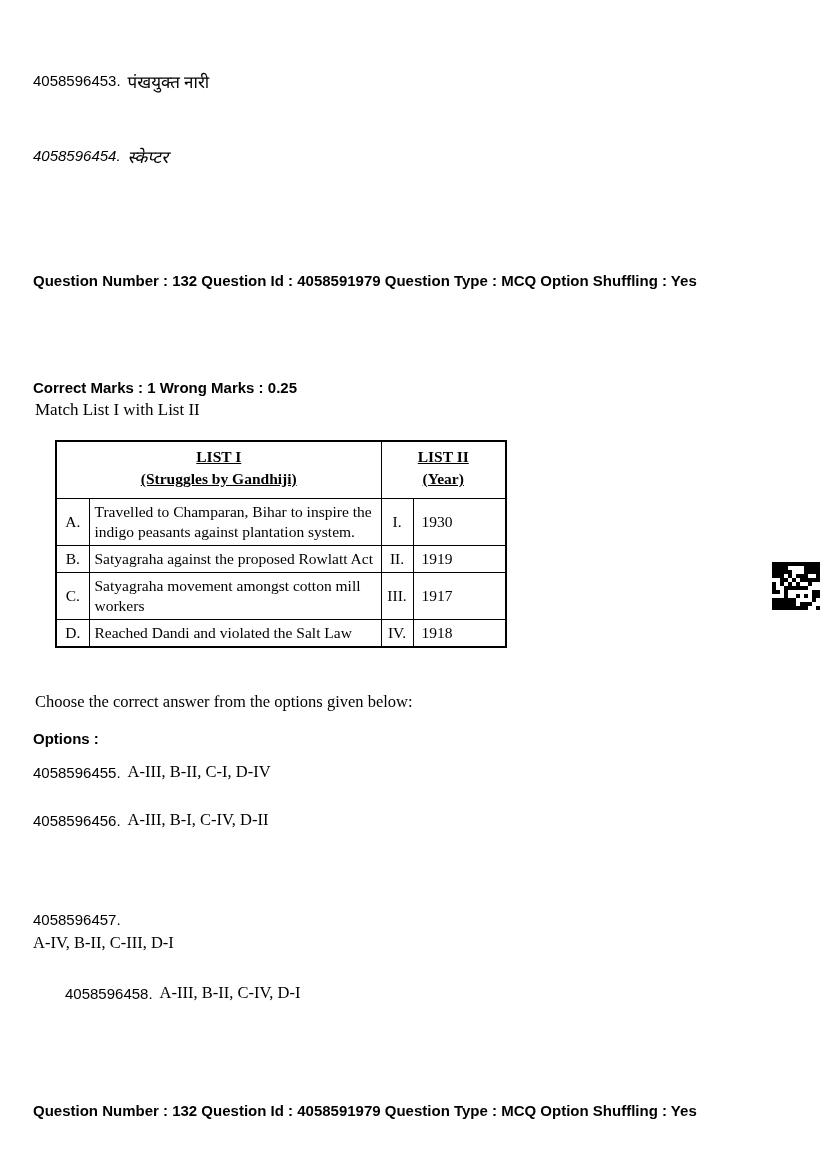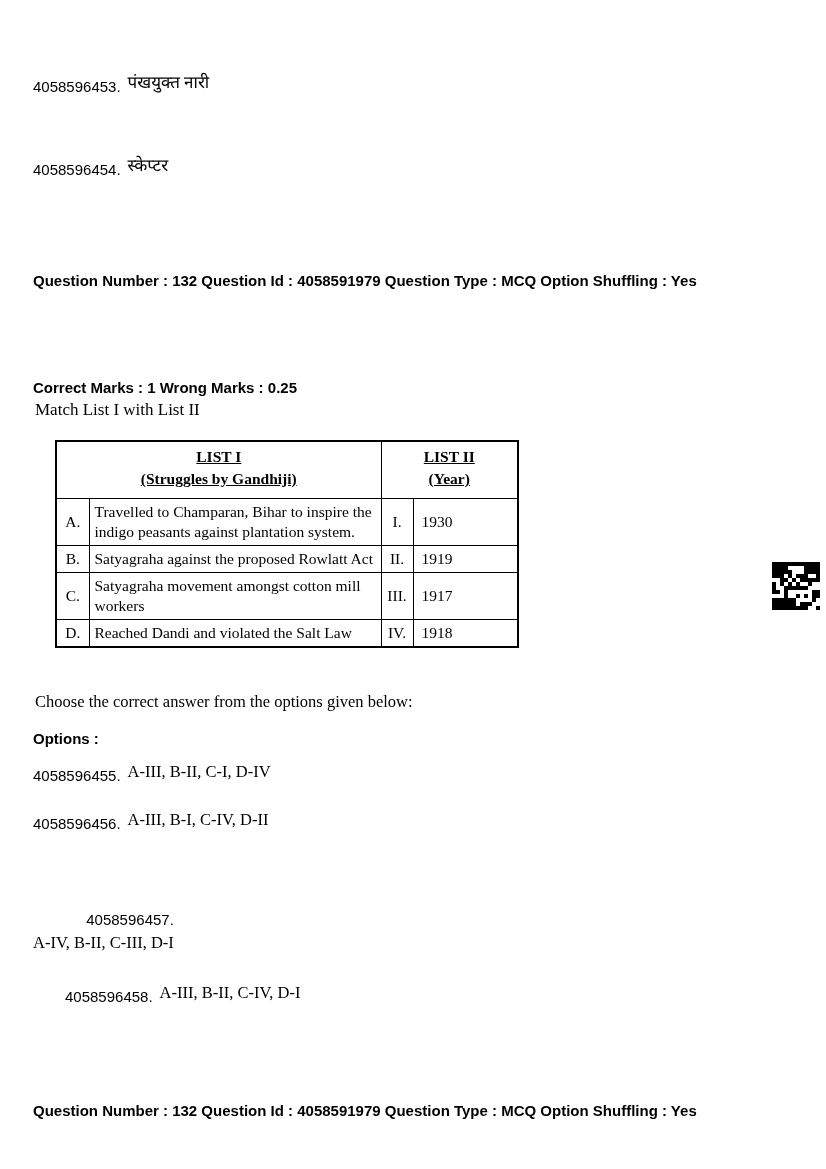--- a/index.html
+++ b/index.html
@@ -14,51 +14,51 @@
   .abs { position: absolute; }
   .sans-bold {
     font-family: "Liberation Sans", sans-serif;
     font-weight: bold;
     font-size: 15px;
     line-height: 33px;
   }
   .meta-block { left: 33px; top: 264px; width: 770px; }
   .marks-line { left: 33px; top: 371px; }
   .question-text { left: 35px; top: 400px; font-size: 17px; }
-  .opt-row { display: flex; align-items: flex-end; gap: 7px; }
+  .opt-row { display: flex; align-items: flex-start; gap: 7px; }
   .opt-id {
     font-family: "Liberation Sans", sans-serif;
     font-size: 15px;
     white-space: nowrap;
   }
   .opt-text { font-size: 16.5px; position: relative; top: -2px; }
   .opt-text.dev { font-size: 17px; }
   .prev-opt-1 { left: 33px; top: 72px; }
-  .prev-opt-2 { left: 33px; top: 155px; }
+  .prev-opt-2 { left: 33px; top: 147px; font-style: italic; }
 
   table.match {
     position: absolute;
     left: 35px; top: 440px;
     border-collapse: collapse;
     border: 2px solid #000;
     font-size: 15.5px;
     margin-left: 20px;
   }
   table.match th, table.match td { border: 1px solid #000; }
   table.match th {
     font-weight: bold;
     text-align: center;
     vertical-align: top;
     padding: 4px 6px 8px 6px;
   }
   table.match th .hdr-line { display: block; text-decoration: underline; line-height: 22px; }
   td.cell-label { width: 33px; text-align: center; vertical-align: middle; }
   td.cell-item { width: 292px; padding: 3px 5px; line-height: 20px; vertical-align: middle; }
   td.cell-num { width: 32px; text-align: center; vertical-align: middle; }
-  td.cell-year { width: 105px; padding: 3px 8px; vertical-align: middle; }
+  td.cell-year { width: 93px; padding: 3px 8px; vertical-align: middle; }
 
   .choose-line { left: 35px; top: 692px; font-size: 16.5px; }
   .options-label { left: 33px; top: 722px; }
   .ans-opt-1 { left: 33px; top: 764px; }
   .ans-opt-2 { left: 33px; top: 812px; }
   .ans-opt-3 { left: 33px; top: 911px; flex-direction: column; }
   .ans-opt-4 { left: 33px; top: 985px; margin-left: 32px; }
   .bottom-meta { left: 33px; top: 1094px; }
 
   .qr {

